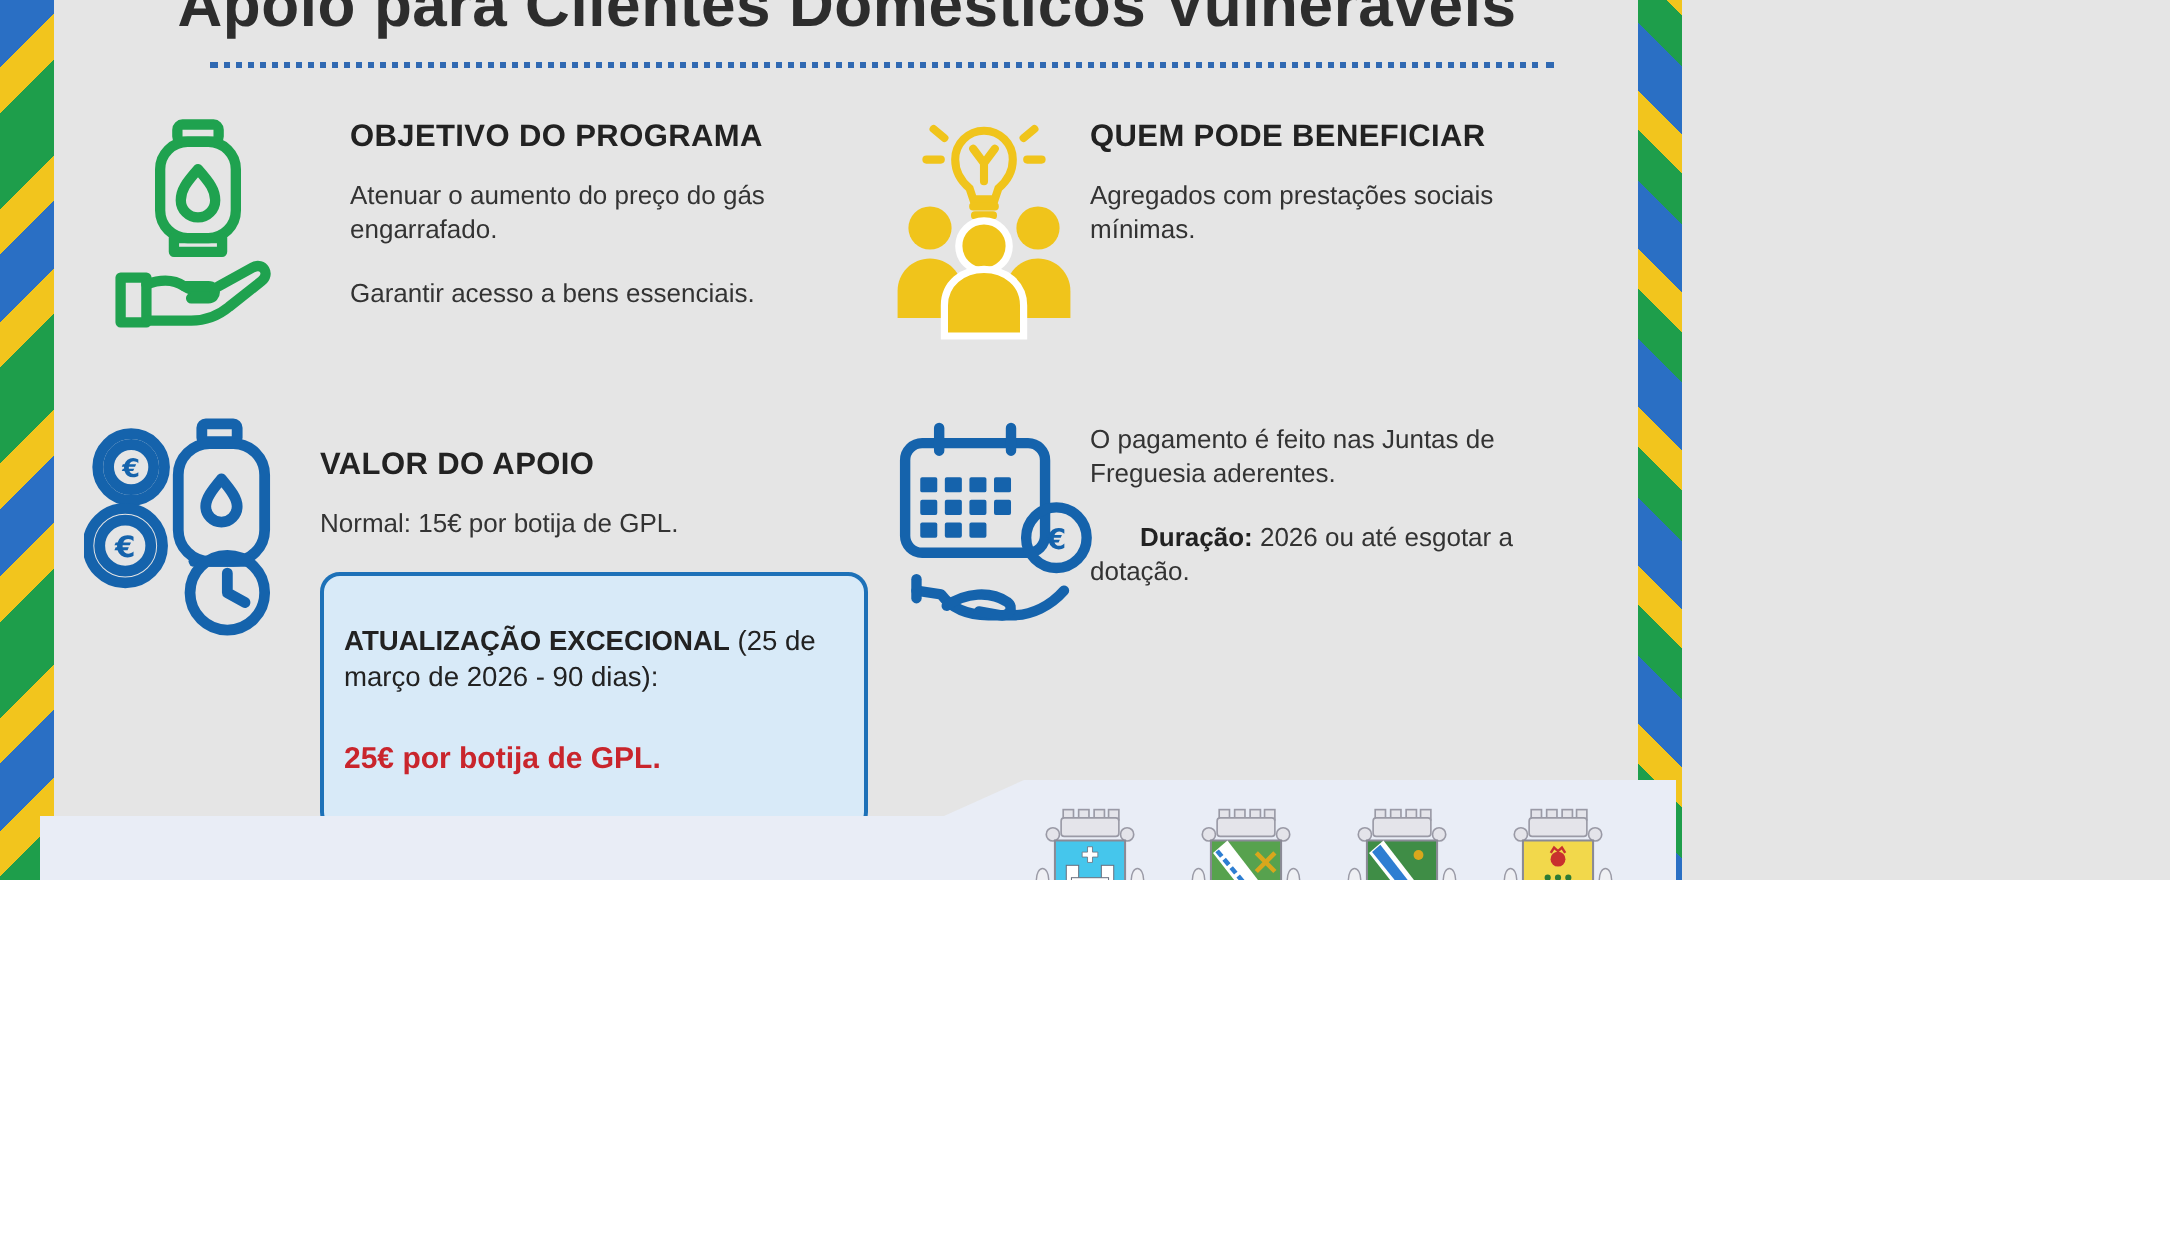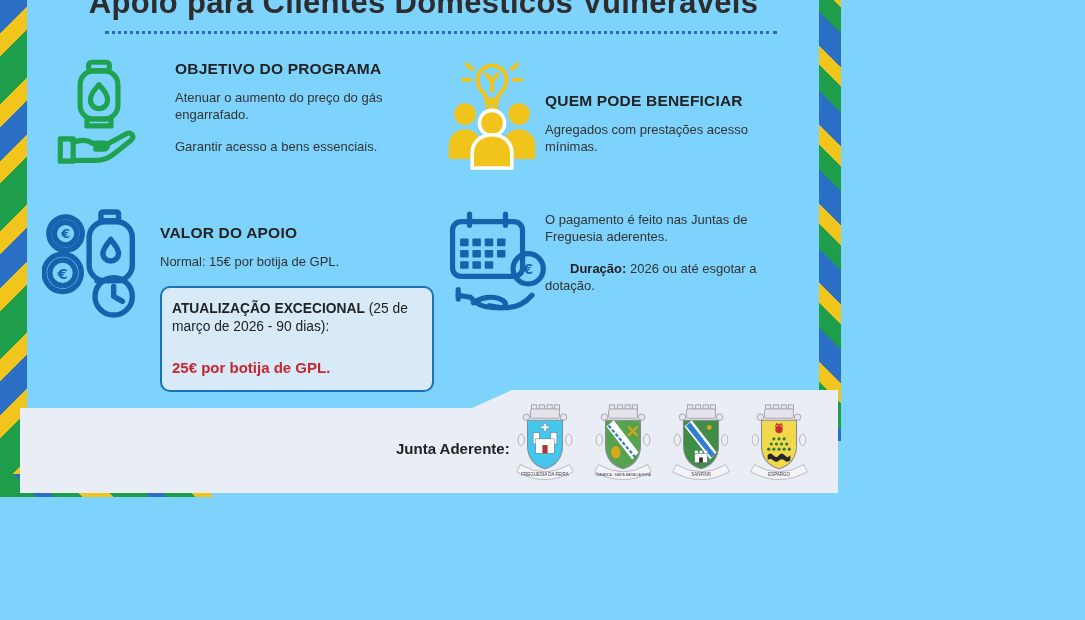--- a/index.html
+++ b/index.html
@@ -1,41 +1,41 @@
 <!DOCTYPE html>
 <html><head>
 <meta charset="utf-8">
 <style>
   html,body{margin:0;padding:0;background:#fff;}
-  .page{position:relative;width:1085px;height:620px;background:#7dd3fc;overflow:hidden;
+  .page{position:relative;width:1085px;height:440px;background:#e5e5e5;overflow:hidden;
         font-family:"Liberation Sans",sans-serif;color:#2e2e2e;}
   
   .border-left{position:absolute;left:0;top:0;width:27px;height:497px;
     background:repeating-linear-gradient(135deg,#2a6fc4 0 24px,#f2c51d 24px 40px,#1e9e4b 40px 74px,#f2c51d 74px 90px);}
   .border-right{position:absolute;left:819px;top:0;width:22px;height:441px;
     background:repeating-linear-gradient(45deg,#2a6fc4 0 24px,#1e9e4b 24px 42px,#f2c51d 42px 56px);}
   .bottom-stripe{position:absolute;left:0;top:474px;width:214px;height:23px;
     background:repeating-linear-gradient(45deg,#1e9e4b 0 26px,#2a6fc4 26px 38px,#1e9e4b 38px 58px,#f2c51d 58px 80px);
     clip-path:polygon(0 0,190px 0,214px 100%,0 100%);}
   
   .title{position:absolute;left:27px;top:-15px;width:793px;margin:0;text-align:center;
          font-size:31px;font-weight:800;color:#2d2d2d;letter-spacing:.3px;}
   .dotted{position:absolute;left:105px;top:31px;width:672px;height:0;
           border-top:3.5px dotted #3069b2;}
   
   .icon{position:absolute;}
   .txt{position:absolute;}
   .txt h2{margin:0 0 12px;font-size:15.5px;font-weight:800;color:#222;letter-spacing:.2px;}
   .txt p{margin:0 0 15px;font-size:13px;line-height:1.3;color:#333;}
   #txt-objetivo{left:175px;top:60px;width:218px;}
-  #txt-beneficiar{left:545px;top:60px;width:252px;margin-top:32px;}
+  #txt-beneficiar{left:545px;top:60px;width:252px;}
   #txt-valor{left:160px;top:224px;width:290px;}
   #txt-funciona{left:545px;top:212px;width:238px;}
   .update-box{margin-top:2px;width:250px;background:#d8eaf8;border:2.5px solid #1d71b8;
-              border-radius:10px;padding:12px 10px;font-size:13.8px;line-height:1.32;color:#222;}
+              border-radius:10px;padding:24px 10px;font-size:13.8px;line-height:1.32;color:#222;}
   .update-box b{font-weight:800;}
   .red-line{margin-top:22px;font-size:15px;font-weight:800;color:#c9252c;}
   .bold-inline{font-weight:800;color:#222;margin-left:25px;}
   
   .footer-band{position:absolute;left:20px;top:390px;width:818px;height:103px;background:#e9edf6;
     clip-path:polygon(0 18px,452px 18px,492px 0,100% 0,100% 100%,0 100%);}
   .junta-label{position:absolute;left:396px;top:440px;font-size:15px;font-weight:700;color:#222;}
   .crests{position:absolute;left:512px;top:400px;display:flex;gap:12px;}
   .crest{width:66px;height:88px;}
 </style>
@@ -81,21 +81,21 @@
       <circle cx="20" cy="64" r="12"></circle>
       <path d="M2 114 v-15 c0 -10 8 -18 18 -18 s18 8 18 18 v15 z"></path>
       <circle cx="80" cy="64" r="12"></circle>
       <path d="M62 114 v-15 c0 -10 8 -18 18 -18 s18 8 18 18 v15 z"></path>
       <circle cx="50" cy="74" r="14" stroke="#ffffff" stroke-width="4"></circle>
       <path d="M28 124 v-17 c0 -12 10 -20 22 -20 s22 8 22 20 v17 z" stroke="#ffffff" stroke-width="4"></path>
     </g>
   </svg>
   <div class="txt" id="txt-beneficiar">
     <h2>QUEM PODE BENEFICIAR</h2>
-    <p>Agregados com prestações acesso mínimas.</p>
+    <p>Agregados com prestações sociais mínimas.</p>
   </div>
 
   <svg class="icon" style="left:42px;top:208px;" width="108" height="110" viewBox="0 0 110 112">
     <g fill="none" stroke="#1563ac" stroke-width="5.5" stroke-linecap="round" stroke-linejoin="round">
       <rect x="60" y="4" width="18" height="9" rx="2"></rect>
       <rect x="48" y="14" width="44" height="60" rx="16"></rect>
       <path d="M56 74 h28"></path>
       <path d="M70 32 c-5 6 -8 10 -8 14 a8 8 0 0 0 16 0 c0 -4 -3 -8 -8 -14 z"></path>
       <circle cx="24" cy="26" r="17"></circle>
         <circle cx="24" cy="26" r="11.5"></circle>

